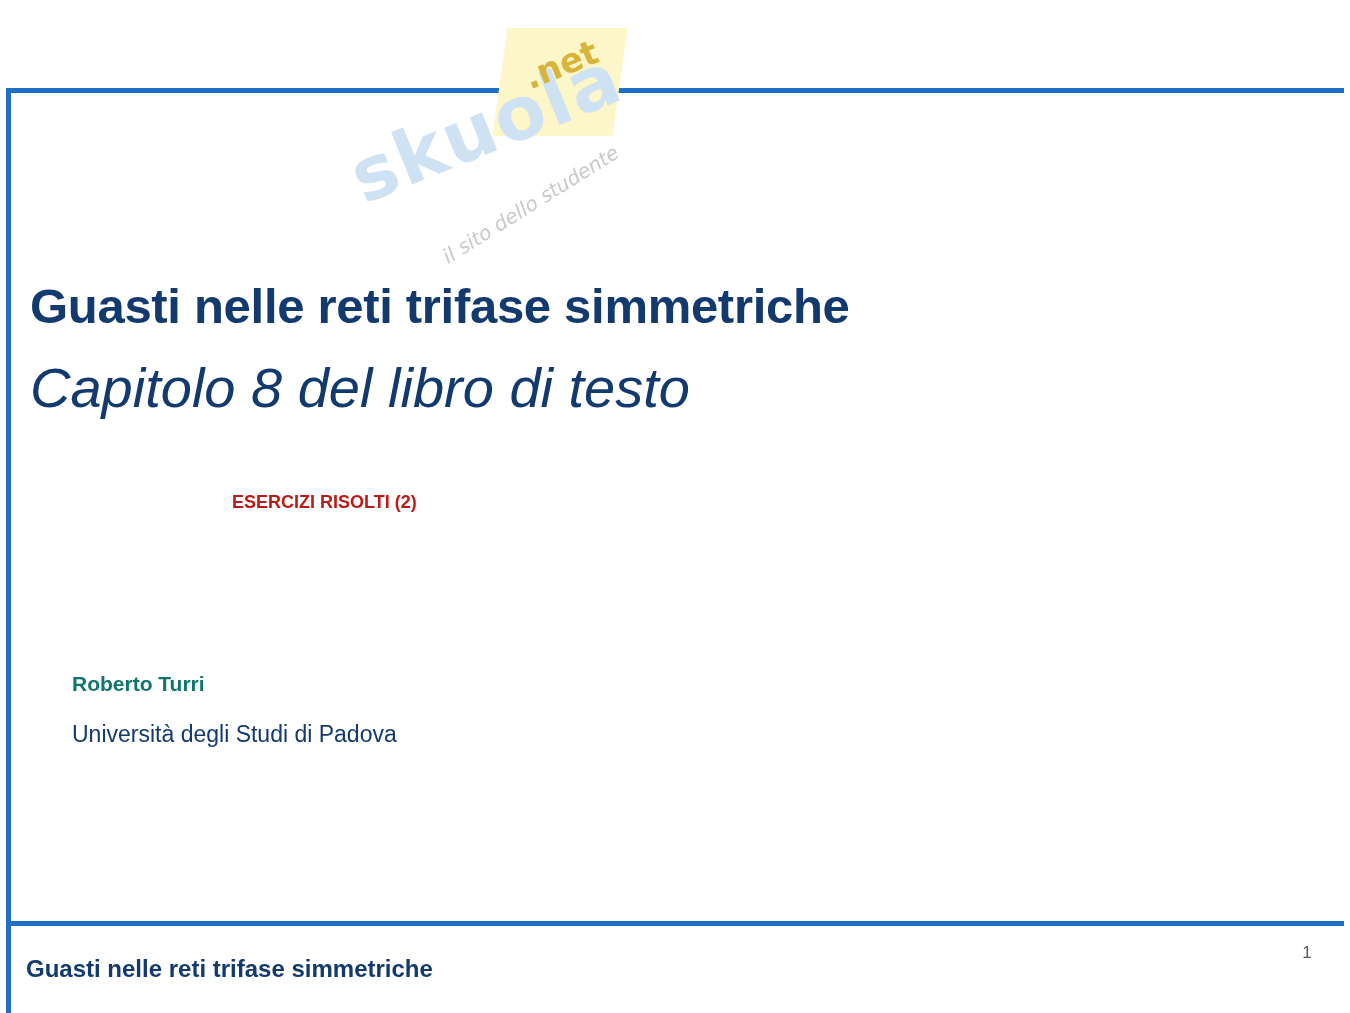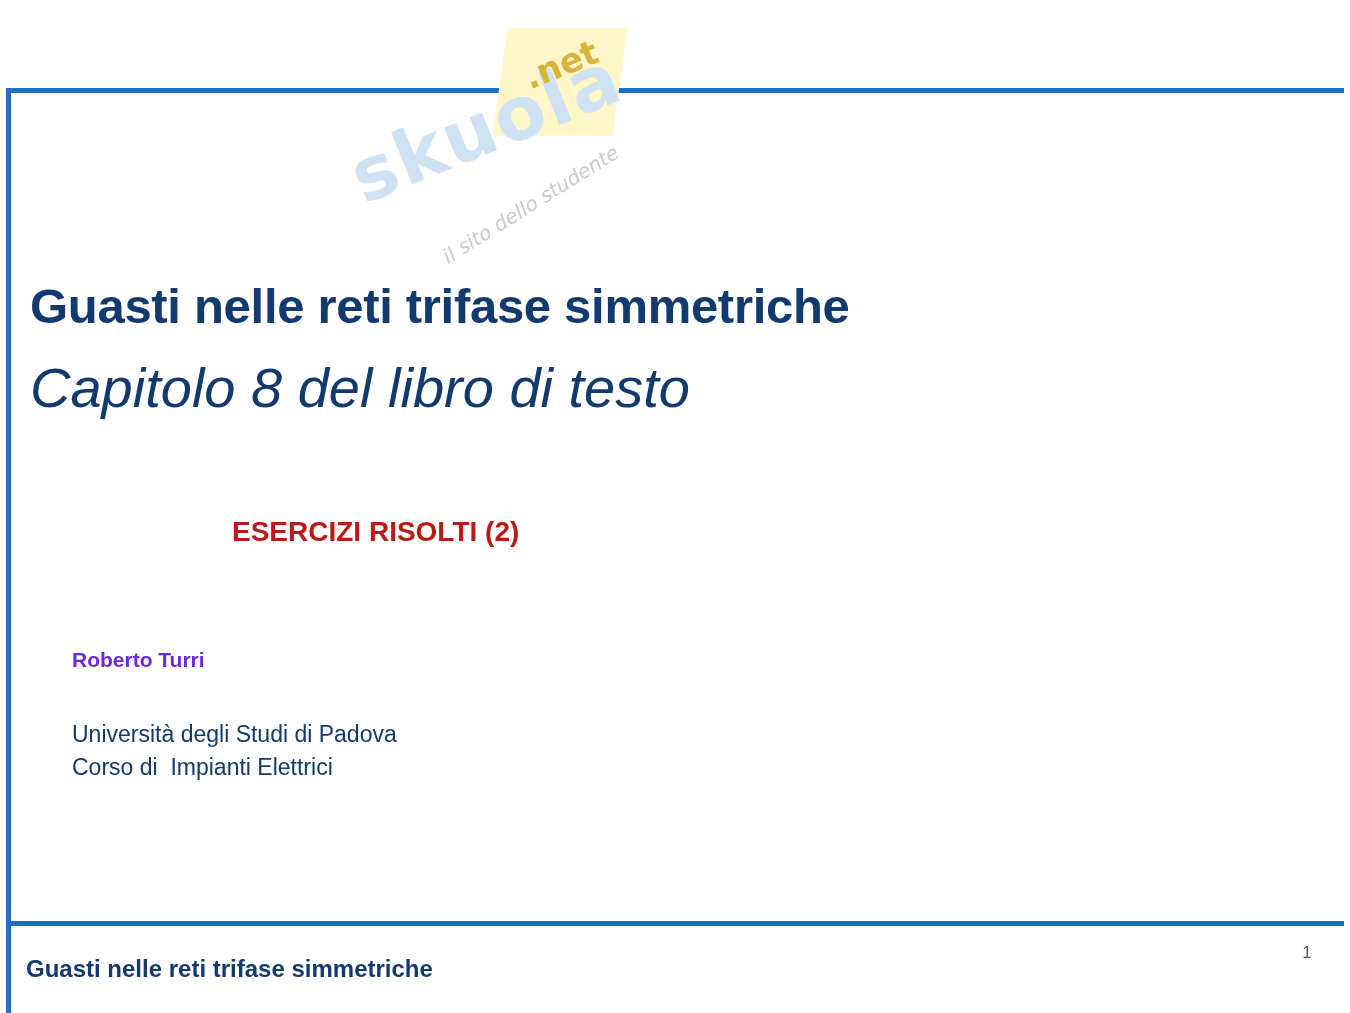--- a/index.html
+++ b/index.html
@@ -127,35 +127,34 @@
     top: 355px;
     font-size: 56px;
     font-style: italic;
     color: #123a6e;
     white-space: nowrap;
   }
   .title-red {
     position: absolute;
     left: 232px;
     top: 492px;
-    font-size: 28px;
+    font-size: 18px;
     font-weight: bold;
     color: #bb1a16;
     white-space: nowrap;
-    margin-top: 24px;
   }
 
   
   .author-name {
     position: absolute;
     left: 72px;
-    top: 648px;
+    top: 672px;
     font-size: 21px;
     font-weight: bold;
-    color: #6d28d9;
+    color: #0f766e;
     white-space: nowrap;
   }
   .affil {
     position: absolute;
     left: 72px;
     top: 718px;
     font-size: 23px;
     color: #123a6e;
     line-height: 33px;
     white-space: nowrap;
@@ -199,19 +198,18 @@
   </div>
 
   <div class="title-main">Guasti nelle reti trifase simmetriche</div>
   <div class="title-sub">Capitolo 8 del libro di testo</div>
   <div class="title-red">ESERCIZI RISOLTI (2)</div>
 
   <div class="author-name">Roberto Turri</div>
 
   <div class="affil">
     <div>Università degli Studi di Padova</div>
-    <div>Corso di  Impianti Elettrici</div>
   </div>
 
   <div class="footer-title">Guasti nelle reti trifase simmetriche</div>
   <div class="page-number">1</div>
 
 </div>
 
 </body></html>

